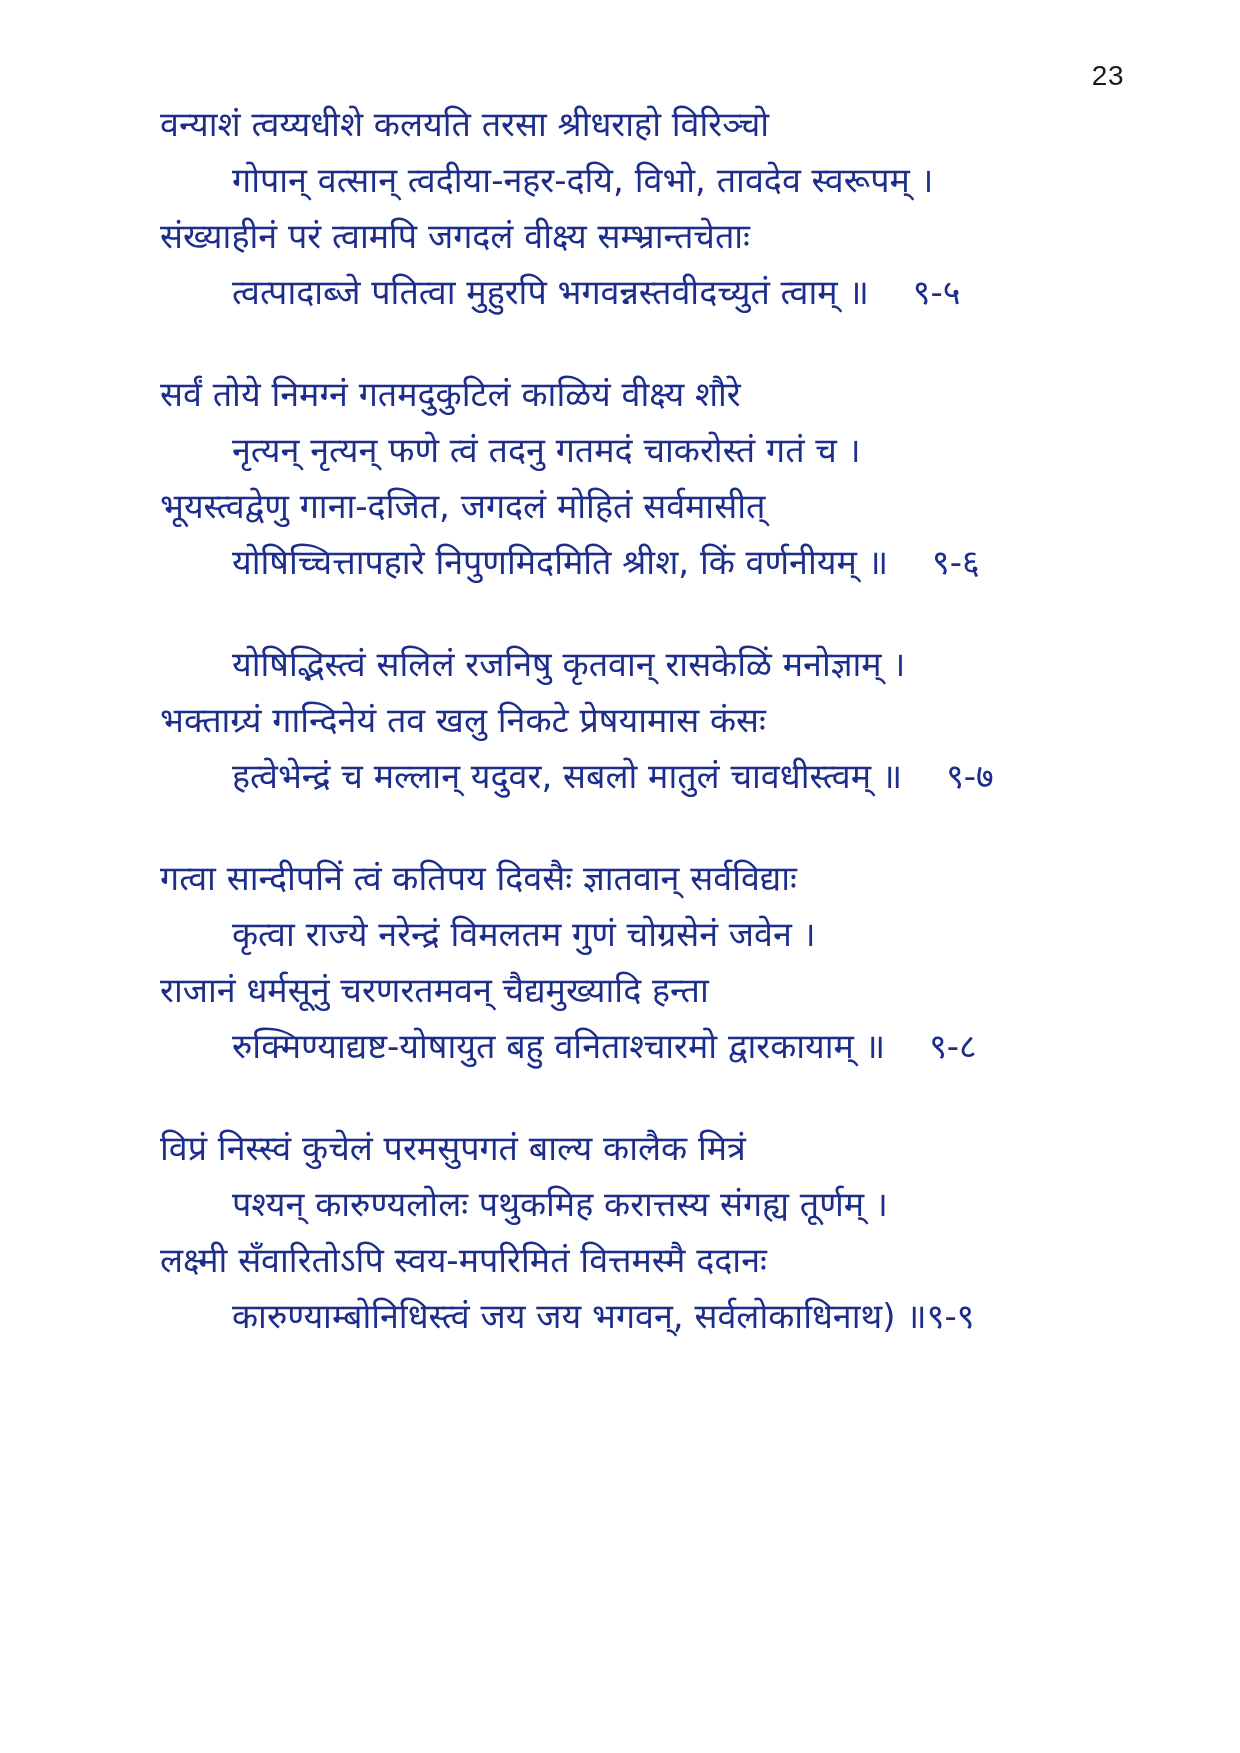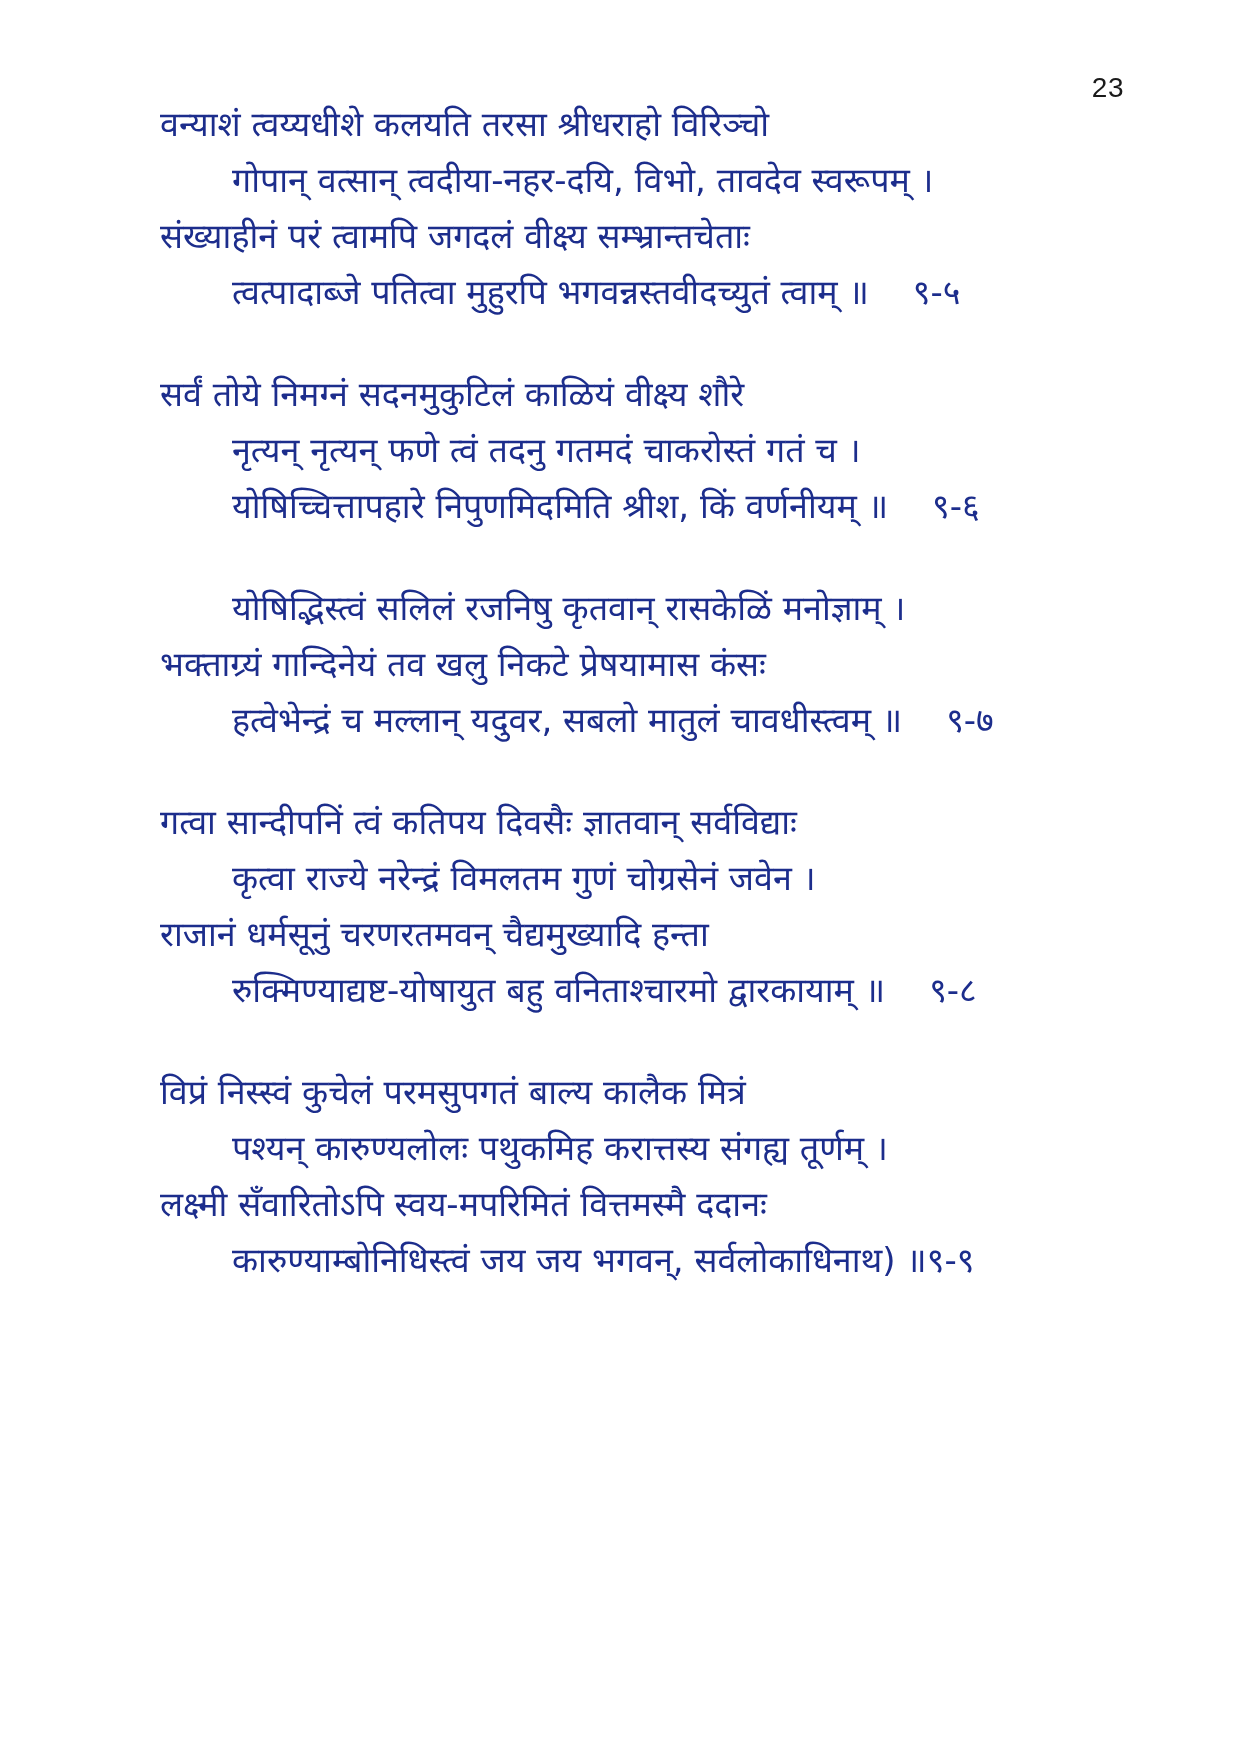--- a/index.html
+++ b/index.html
@@ -18,21 +18,20 @@
     overflow: hidden;
   }
   .page-number {
     position: absolute;
     top: 60px;
     right: 116px;
     font-family: "Liberation Sans", sans-serif;
     font-size: 28px;
     color: #1a1a1a;
     letter-spacing: 0.5px;
-    margin-top: 12px;
   }
   .verses {
     position: absolute;
     top: 96px;
     left: 160px;
     right: 90px;
     color: var(--verse-color);
     font-size: 34px;
     line-height: 56px;
   }
@@ -53,22 +52,23 @@
 
 
     <div class="stanza">
       <div class="line"><span>वन्याशं त्वय्यधीशे कलयति तरसा श्रीधराहो विरिञ्चो</span><span class="vnum"></span></div>
       <div class="line indented"><span>गोपान् वत्सान् त्वदीया-नहर-दयि, विभो, तावदेव स्वरूपम् ।</span><span class="vnum"></span></div>
       <div class="line"><span>संख्याहीनं परं त्वामपि जगदलं वीक्ष्य सम्भ्रान्तचेताः</span><span class="vnum"></span></div>
       <div class="line indented"><span>त्वत्पादाब्जे पतित्वा मुहुरपि भगवन्नस्तवीदच्युतं त्वाम् ॥</span><span class="vnum">९-५</span></div>
     </div>
 
     <div class="stanza">
-      <div class="line"><span>सर्वं तोये निमग्नं सदनमुकुटिलं काळियं वीक्ष्य शौरे</span><span class="vnum"></span></div>
+      <div class="line"><span>सर्वं तोये निमग्नं गतमदुकुटिलं काळियं वीक्ष्य शौरे</span><span class="vnum"></span></div>
       <div class="line indented"><span>नृत्यन् नृत्यन् फणे त्वं तदनु गतमदं चाकरोस्तं गतं च ।</span><span class="vnum"></span></div>
+      <div class="line"><span>भूयस्त्वद्वेणु गाना-दजित, जगदलं मोहितं सर्वमासीत्</span><span class="vnum"></span></div>
       <div class="line indented"><span>योषिच्चित्तापहारे निपुणमिदमिति श्रीश, किं वर्णनीयम् ॥</span><span class="vnum">९-६</span></div>
     </div>
 
     <div class="stanza">
       <div class="line indented"><span>योषिद्भिस्त्वं सलिलं रजनिषु कृतवान् रासकेळिं मनोज्ञाम् ।</span><span class="vnum"></span></div>
       <div class="line"><span>भक्ताग्र्यं गान्दिनेयं तव खलु निकटे प्रेषयामास कंसः</span><span class="vnum"></span></div>
       <div class="line indented"><span>हत्वेभेन्द्रं च मल्लान् यदुवर, सबलो मातुलं चावधीस्त्वम् ॥</span><span class="vnum">९-७</span></div>
     </div>
 
     <div class="stanza">

